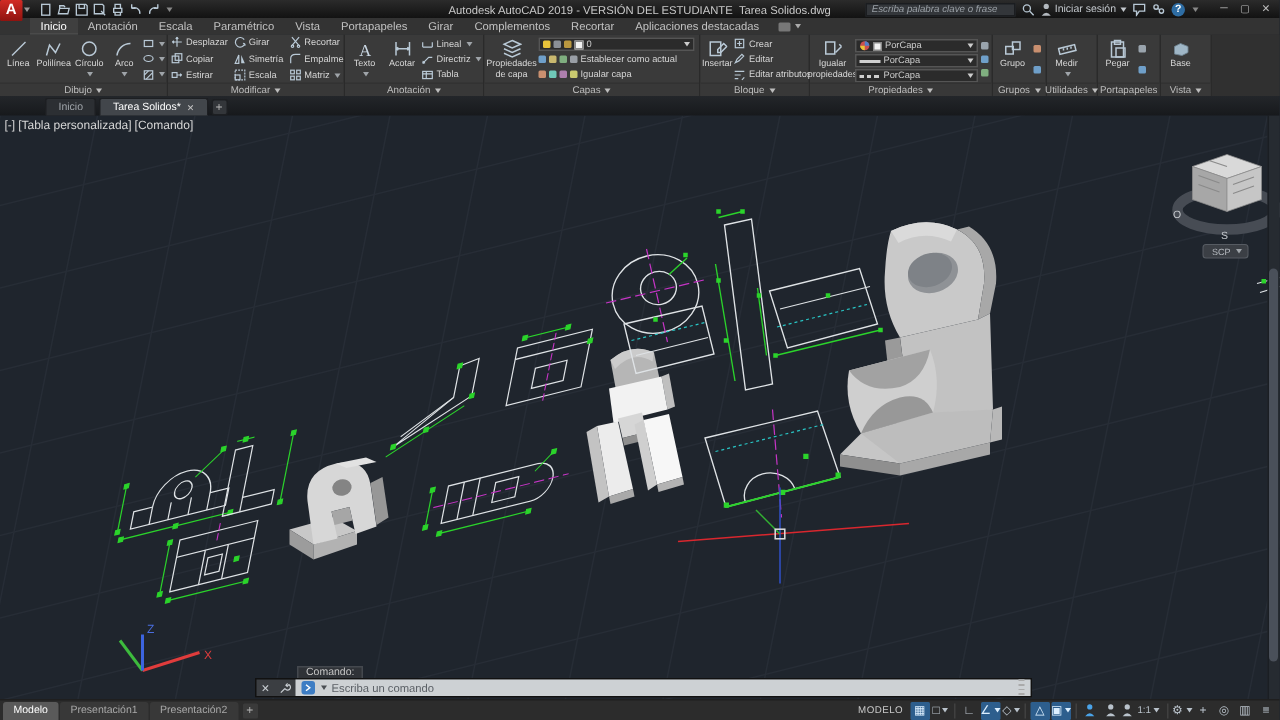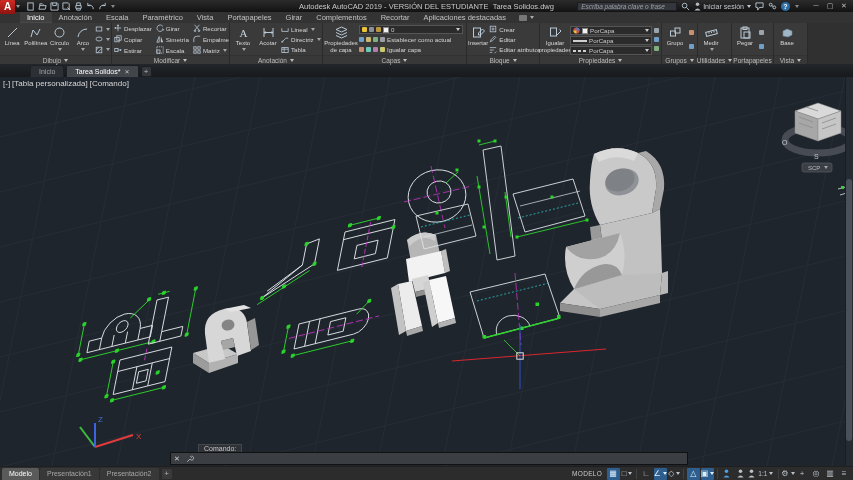--- a/index.html
+++ b/index.html
@@ -871,20 +871,30 @@
 </div>
 
 <div class="cmd-history">Comando:</div>
 <div class="cmd-bar">
   <div class="cmd-left">
     <span>✕</span>
     <svg viewBox="0 0 10 10">
       <path d="M1.5 8.5 L5 5 M5 5 a2.4 2.4 0 1 0 3.2 -3.2 l-1.4 1.4 -1 -1 1.4 -1.4" stroke="#c9ced3" fill="none" stroke-width="1"></path>
     </svg>
   </div>
+  <div class="cmd-input">
+    <span class="cmd-prompt-ic">
+      <svg viewBox="0 0 5 5">
+          <path d="M1 0.5 L3.5 2.5 1 4.5" stroke="#fff" fill="none" stroke-width="1"></path>
+        </svg>
+    </span>
+    <span class="cd cmd-caret"></span>
+    <span class="cmd-text">Escriba un comando</span>
+    <span class="cmd-grip"></span>
+  </div>
 </div>
 
 <div class="statusbar">
   <div class="ltab active">Modelo</div>
   <div class="ltab">Presentación1</div>
   <div class="ltab">Presentación2</div>
   <div class="ltab-add">+</div>
 
   <div class="sb-right">
     <span class="sb-model">MODELO</span>

